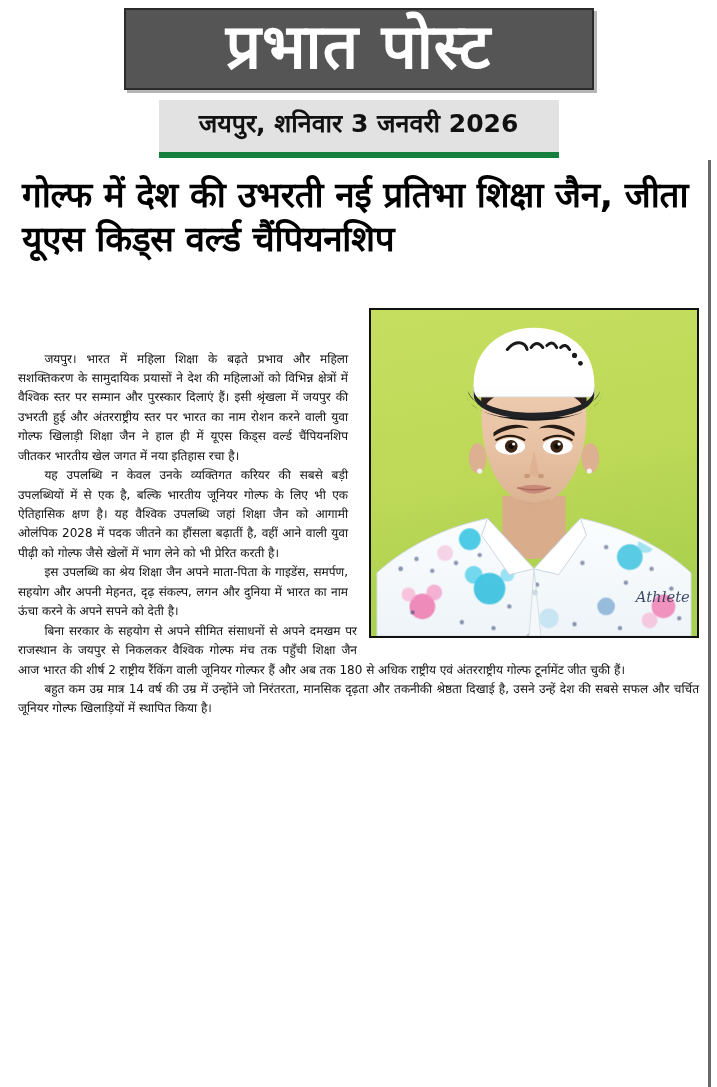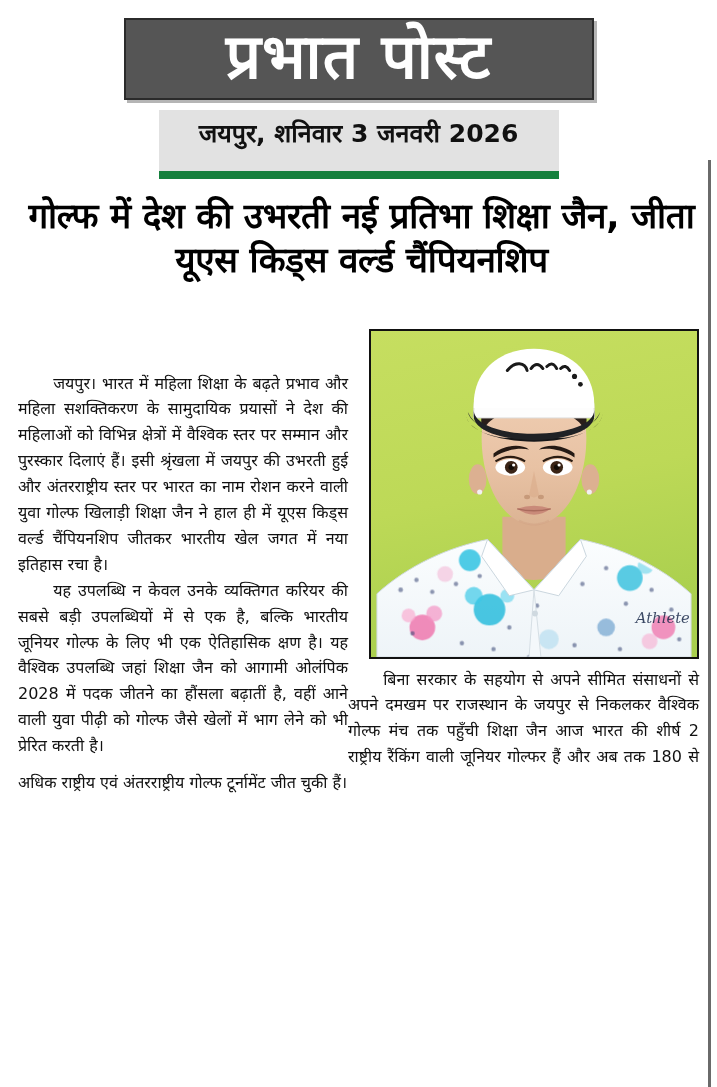--- a/index.html
+++ b/index.html
@@ -19,21 +19,21 @@
   #right-rule {
     position: absolute;
     right: 6px; top: 160px; bottom: 0;
     width: 3px;
     background: #6a6a6a;
   }
 
   
   #masthead-wrap {
     width: 100%;
-    padding-top: 18px;
+    padding-top: 8px;
     display: flex;
     justify-content: center;
   }
   #masthead {
     width: 470px;
     height: 82px;
     background: #555555;
     border: 2px solid #2b2b2b;
     box-shadow: 3px 3px 0 rgba(120,120,120,0.55);
     display: flex;
@@ -54,41 +54,41 @@
   
   #date-wrap {
     width: 100%;
     display: flex;
     justify-content: center;
     margin-top: 10px;
   }
   #date-band {
     width: 400px;
     background: #e2e2e2;
-    border-bottom: 8px solid #15803d;
+    border-bottom: 6px solid #15803d;
     text-align: center;
-    padding: 5px 0 22px 0;
+    padding: 5px 0 13px 0;
   }
   #date-text {
     font-family: "DejaVu Sans", sans-serif;
     font-weight: 700;
     font-size: 25px;
     color: #111;
     white-space: nowrap;
   }
 
   
   #headline {
     margin: 16px 16px 0 22px;
     font-family: "DejaVu Sans", sans-serif;
     font-weight: 700;
     font-size: 35px;
     line-height: 1.25;
     color: #000;
-    text-align: center;
+    text-align: left;
     letter-spacing: -0.3px;
   }
 
   
   #article {
     position: relative;
     margin: 12px 18px 0 18px;
   }
 
   
@@ -99,21 +99,21 @@
     margin: 2px 0 8px 12px;
     border: 2px solid #111;
     background: #a16207;
     position: relative;
     overflow: hidden;
   }
   #photo-canvas { display: block; width: 100%; height: 100%; }
 
   .col-text {
     font-family: "DejaVu Sans", sans-serif;
-    font-size: 16px;
+    font-size: 12px;
     line-height: 1.62;
     text-align: justify;
     color: #111;
     margin-top: 44px;
   }
   .col-text p { margin: 0; text-indent: 2.2em; }
 
   #left-col {
     width: 330px;
     float: left;
@@ -264,19 +264,21 @@
       <path d="M148 180 q17 -6 34 0 q-17 12 -34 0 Z" fill="#c98a79"></path>
       <path d="M148 180 q17 4 34 0" stroke="#a96a5c" stroke-width="1.4" fill="none"></path>
 
       <path d="M150 192 q15 8 30 0" stroke="#d1a183" stroke-width="2" fill="none" opacity="0.5"></path>
     </svg>
   </figure>
 
   <div id="left-col" class="col-text">
     <p>जयपुर। भारत में महिला शिक्षा के बढ़ते प्रभाव और महिला सशक्तिकरण के सामुदायिक प्रयासों ने देश की महिलाओं को विभिन्न क्षेत्रों में वैश्विक स्तर पर सम्मान और पुरस्कार दिलाएं हैं। इसी श्रृंखला में जयपुर की उभरती हुई और अंतरराष्ट्रीय स्तर पर भारत का नाम रोशन करने वाली युवा गोल्फ खिलाड़ी शिक्षा जैन ने हाल ही में यूएस किड्स वर्ल्ड चैंपियनशिप जीतकर भारतीय खेल जगत में  नया इतिहास रचा है।</p>
     <p>यह उपलब्धि न केवल उनके व्यक्तिगत करियर की सबसे बड़ी उपलब्धियों में से एक है, बल्कि भारतीय जूनियर गोल्फ के लिए भी एक ऐतिहासिक क्षण है। यह वैश्विक उपलब्धि जहां शिक्षा जैन को आगामी ओलंपिक 2028 में पदक जीतने का हौंसला बढ़ातीं है, वहीं आने वाली युवा पीढ़ी को गोल्फ जैसे खेलों में भाग लेने को भी प्रेरित करती है।</p>
+    <p>इस उपलब्धि का श्रेय शिक्षा जैन अपने माता-पिता के गाइडेंस, समर्पण, सहयोग और अपनी मेहनत, दृढ़ संकल्प, लगन और दुनिया में भारत का नाम ऊंचा करने के अपने सपने को देती है।</p>
   </div>
 
   <div id="right-col-lower" class="col-text">
     <p>बिना सरकार के सहयोग से अपने सीमित संसाधनों से अपने दमखम पर राजस्थान के जयपुर से निकलकर वैश्विक गोल्फ मंच तक पहुँची शिक्षा जैन आज भारत की शीर्ष 2 राष्ट्रीय रैंकिंग वाली जूनियर गोल्फर हैं और अब तक 180 से अधिक राष्ट्रीय एवं अंतरराष्ट्रीय गोल्फ टूर्नामेंट जीत चुकी हैं।</p>
+    <p>बहुत कम उम्र मात्र 14 वर्ष की उम्र में उन्होंने जो निरंतरता, मानसिक दृढ़ता और तकनीकी श्रेष्ठता दिखाई है, उसने उन्हें देश की सबसे सफल और चर्चित जूनियर गोल्फ खिलाड़ियों में स्थापित किया है।</p>
   </div>
 
 </div>
 
 </body></html>

